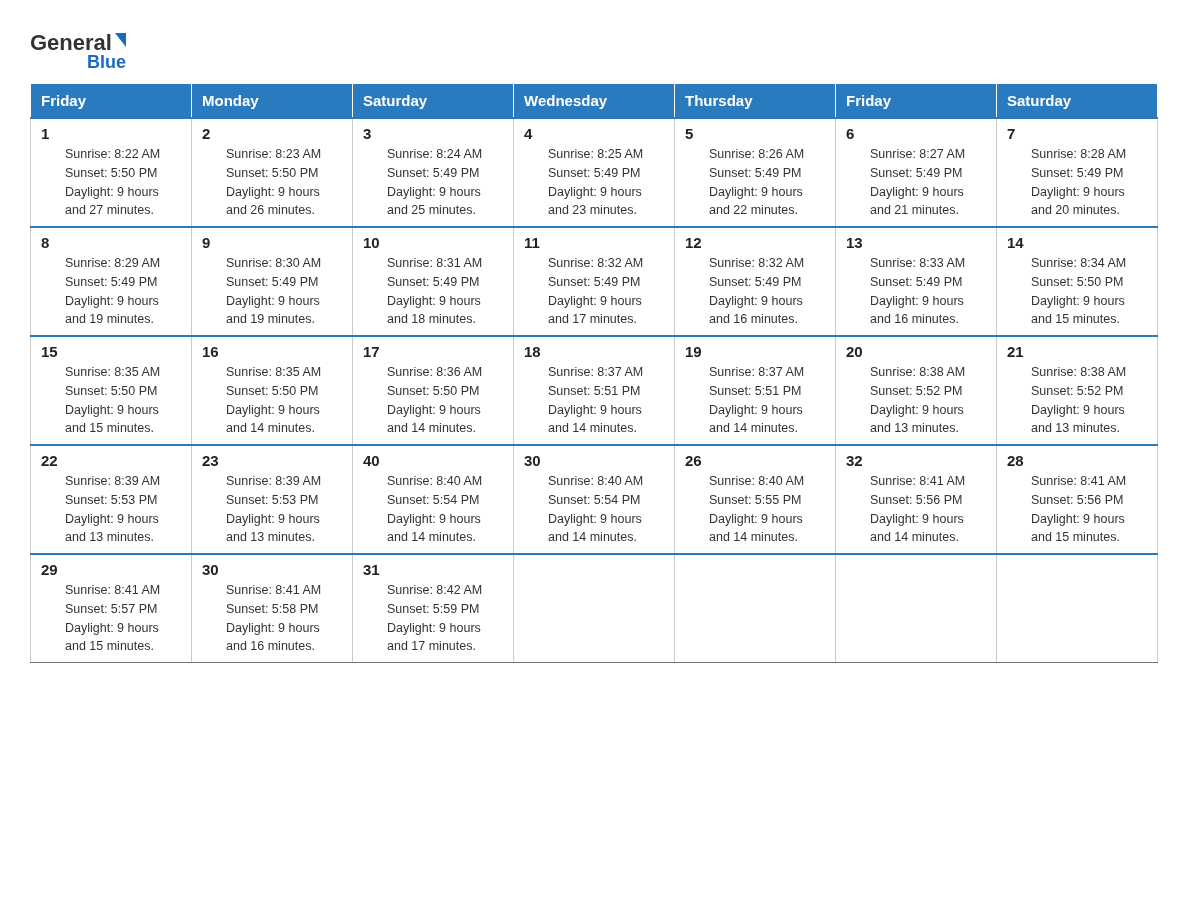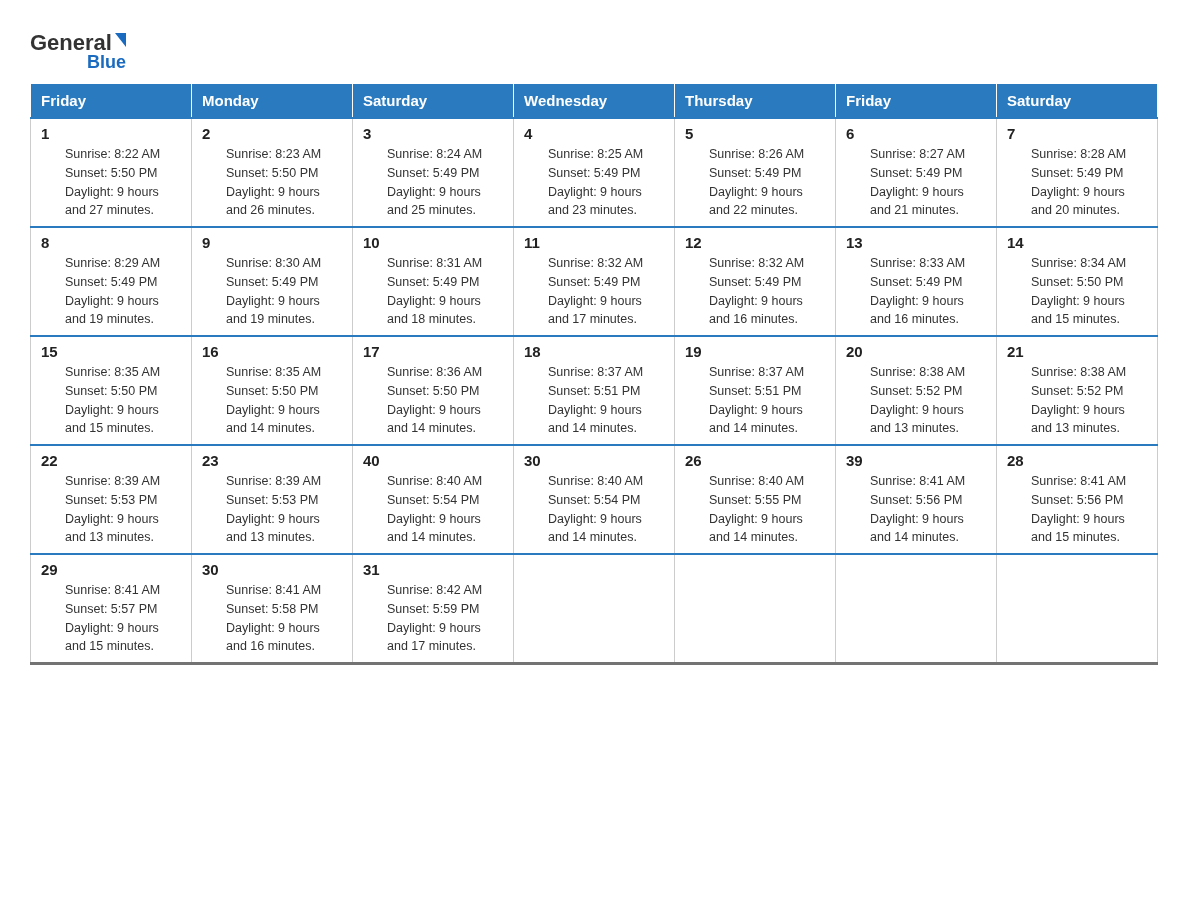--- a/index.html
+++ b/index.html
@@ -81,21 +81,21 @@
       font-size: 12.5px;
       color: #333;
       line-height: 1.5;
       margin-left: 24px;
     }
     .empty-cell {
       border-top: 2px solid #2a7abf;
       background: #fff;
     }
     tr:last-child td {
-      border-bottom: 3px solid #737373;
+      border-bottom: 1px solid #737373;
     }
   </style>
 </head>
 <body>
 
 <div class="header-section">
   <div class="logo">
     <div style="display:flex; align-items:center;">
       <span class="logo-text">General</span>
       <span style="display:inline-block; width:0; height:0; border-left:11px solid transparent; border-top:14px solid #1a6bbf; margin-left:3px; margin-bottom:6px;"></span>
@@ -352,21 +352,21 @@
         <td>
         <span class="day-number">26</span>
         <div class="day-info">
           Sunrise: 8:40 AM<br>
           Sunset: 5:55 PM<br>
           Daylight: 9 hours<br>
           and 14 minutes.
         </div>
       </td>
         <td>
-        <span class="day-number">39</span>
+        <span class="day-number">32</span>
         <div class="day-info">
           Sunrise: 8:41 AM<br>
           Sunset: 5:56 PM<br>
           Daylight: 9 hours<br>
           and 14 minutes.
         </div>
       </td>
         <td>
         <span class="day-number">28</span>
         <div class="day-info">

